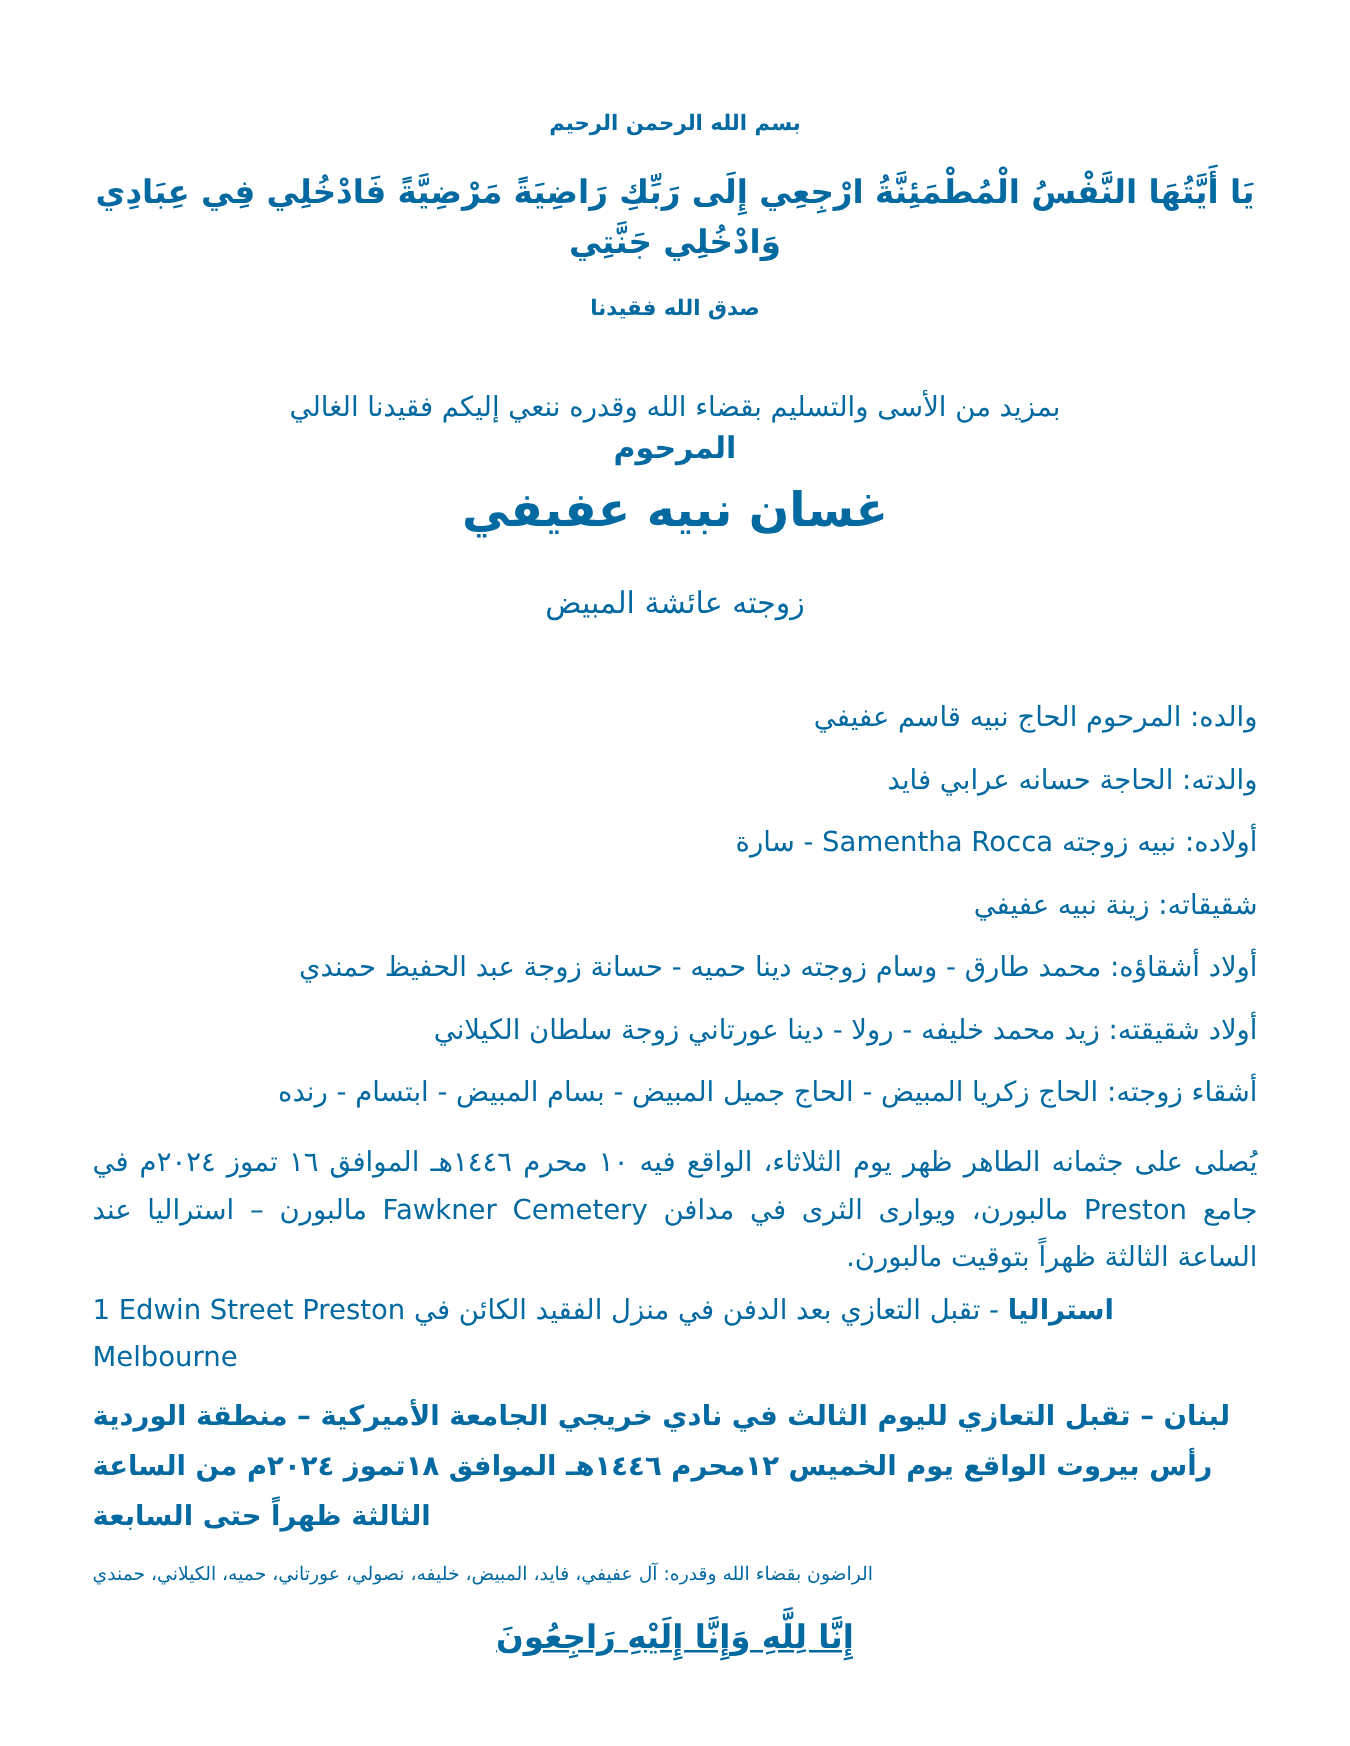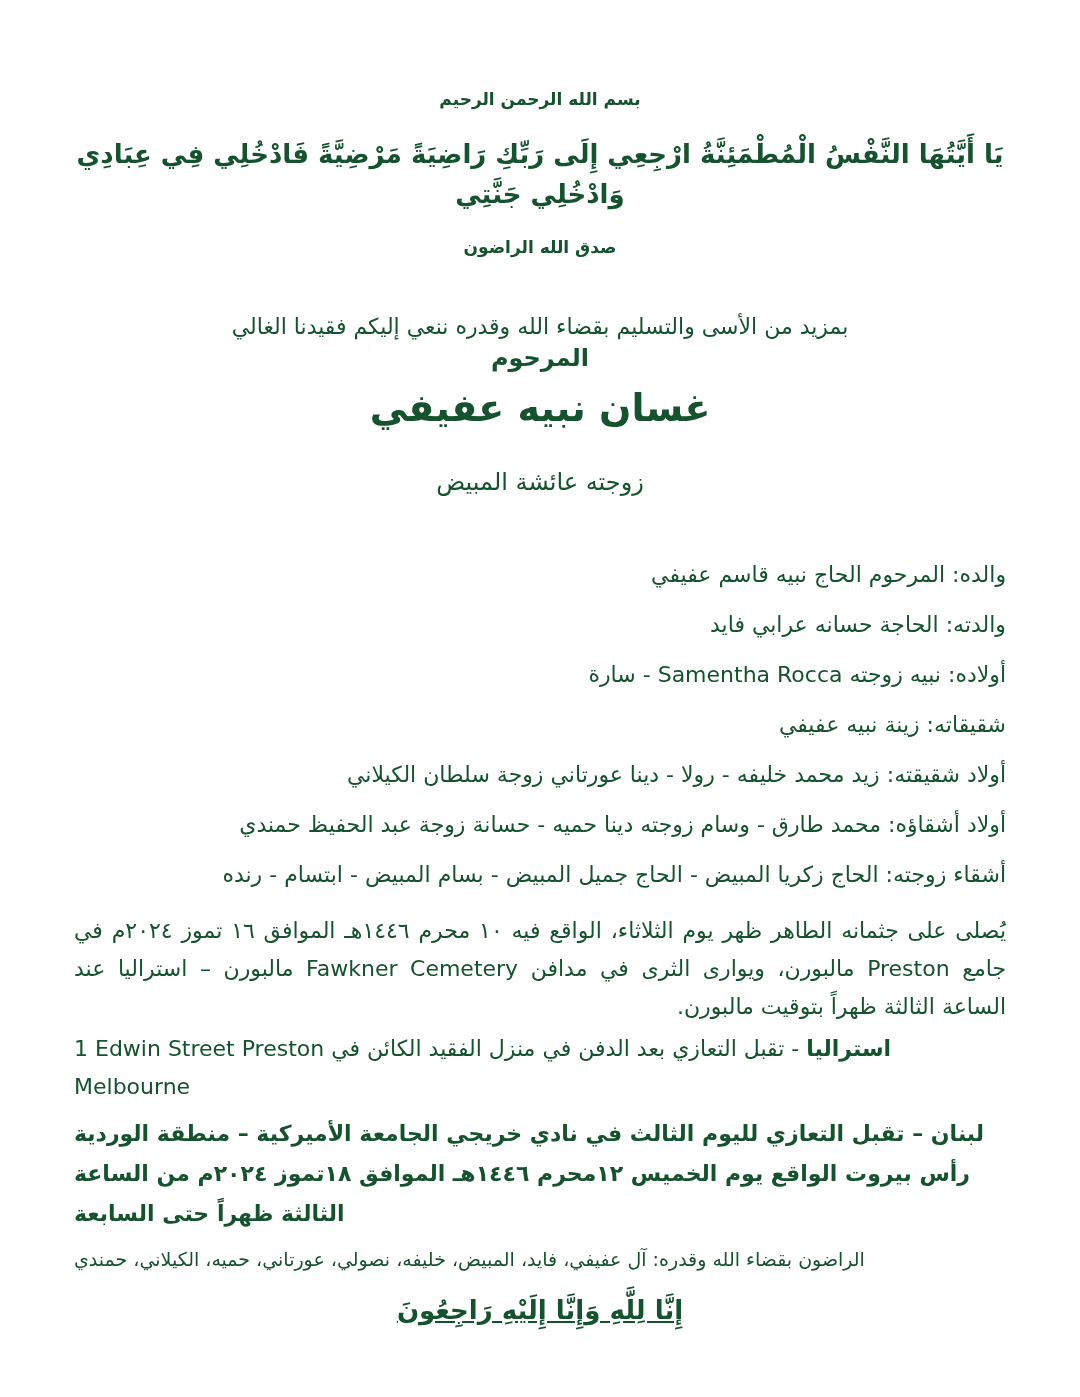--- a/index.html
+++ b/index.html
@@ -6,21 +6,21 @@
     margin: 0;
     padding: 0;
     background: #ffffff;
   }
   .page {
     position: relative;
     width: 1080px;
     height: 1397px;
     margin: 0 auto;
     background: #ffffff;
-    color: #14532d;
+    color: #0369a1;
     direction: rtl;
     font-family: "DejaVu Sans", sans-serif;
     padding: 88px 74px 0 74px;
     box-sizing: border-box;
     overflow: hidden;
   }
   .center { text-align: center; }
   .bold   { font-weight: bold; }
 
   .bismillah {
@@ -71,54 +71,54 @@
     font-size: 22px;
     line-height: 38px;
   }
   .para.justify {
     text-align: justify;
     text-align-last: right;
   }
   .funeral    { margin-top: 22px; }
   .australia  { margin-top: 4px; }
   .lebanon    { margin-top: 8px; font-weight: bold; line-height: 40px; }
-  .closing    { margin-top: 10px; font-size: 19px; line-height: 30px; }
+  .closing    { margin-top: 10px; font-size: 15px; line-height: 30px; }
   .final-verse {
     margin-top: 18px;
     font-size: 26px;
     line-height: 36px;
     text-decoration: underline;
   }
 </style>
 </head>
 <body>
 
 <div class="page">
 
   <div class="center bold bismillah">بسم الله الرحمن الرحيم</div>
 
   <div class="center bold verse">يَا أَيَّتُهَا النَّفْسُ الْمُطْمَئِنَّةُ ارْجِعِي إِلَى رَبِّكِ رَاضِيَةً مَرْضِيَّةً فَادْخُلِي فِي عِبَادِي وَادْخُلِي جَنَّتِي</div>
 
-  <div class="center bold sadaqa">صدق الله الراضون</div>
+  <div class="center bold sadaqa">صدق الله فقيدنا</div>
 
   <div class="center intro">بمزيد من الأسى والتسليم بقضاء الله وقدره ننعي إليكم فقيدنا الغالي</div>
 
   <div class="center bold marhoum">المرحوم</div>
 
   <div class="center bold deceased-name">غسان نبيه عفيفي</div>
 
   <div class="center wife">زوجته عائشة المبيض</div>
 
   <div class="family">
     <div class="fam-line">والده: المرحوم الحاج نبيه قاسم عفيفي</div>
     <div class="fam-line">والدته: الحاجة حسانه عرابي فايد</div>
     <div class="fam-line">أولاده: نبيه زوجته Samentha Rocca - سارة</div>
     <div class="fam-line">شقيقاته: زينة نبيه عفيفي</div>
+    <div class="fam-line">أولاد أشقاؤه: محمد طارق - وسام زوجته دينا حميه - حسانة زوجة عبد الحفيظ حمندي</div>
     <div class="fam-line">أولاد شقيقته: زيد محمد خليفه - رولا - دينا عورتاني زوجة سلطان الكيلاني</div>
-    <div class="fam-line">أولاد أشقاؤه: محمد طارق - وسام زوجته دينا حميه - حسانة زوجة عبد الحفيظ حمندي</div>
     <div class="fam-line">أشقاء زوجته: الحاج زكريا المبيض - الحاج جميل المبيض - بسام المبيض - ابتسام - رنده</div>
   </div>
 
   <p class="para justify funeral">يُصلى على جثمانه الطاهر ظهر يوم الثلاثاء، الواقع فيه ١٠ محرم ١٤٤٦هـ الموافق ١٦ تموز ٢٠٢٤م في جامع ‎Preston‏ مالبورن، ويوارى الثرى في مدافن ‎Fawkner Cemetery‏ مالبورن – استراليا عند الساعة الثالثة ظهراً بتوقيت مالبورن.</p>
 
   <p class="para australia"><span class="bold">استراليا</span><span> - تقبل التعازي بعد الدفن في منزل الفقيد الكائن في  ‎1 Edwin Street Preston Melbourne</span></p>
 
   <p class="para lebanon">لبنان – تقبل التعازي لليوم الثالث في نادي خريجي الجامعة الأميركية – منطقة الوردية رأس بيروت الواقع يوم الخميس ١٢محرم ١٤٤٦هـ الموافق ١٨تموز ٢٠٢٤م من الساعة الثالثة ظهراً حتى السابعة</p>
 
   <p class="para closing">الراضون بقضاء الله وقدره: آل عفيفي، فايد، المبيض، خليفه، نصولي، عورتاني، حميه، الكيلاني، حمندي</p>

